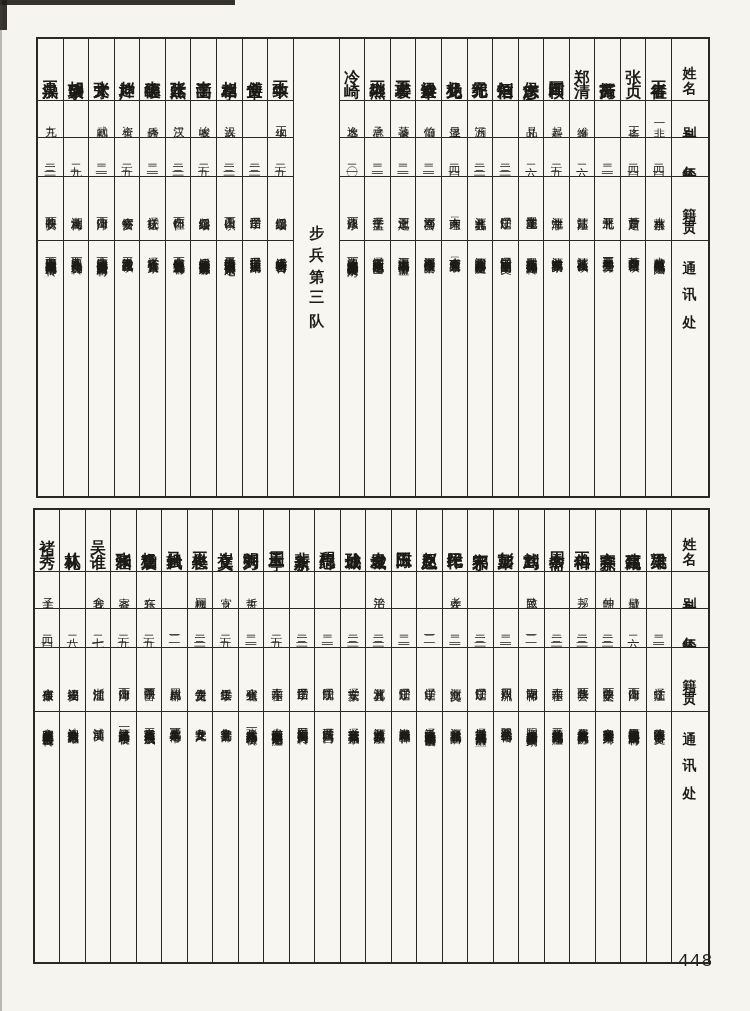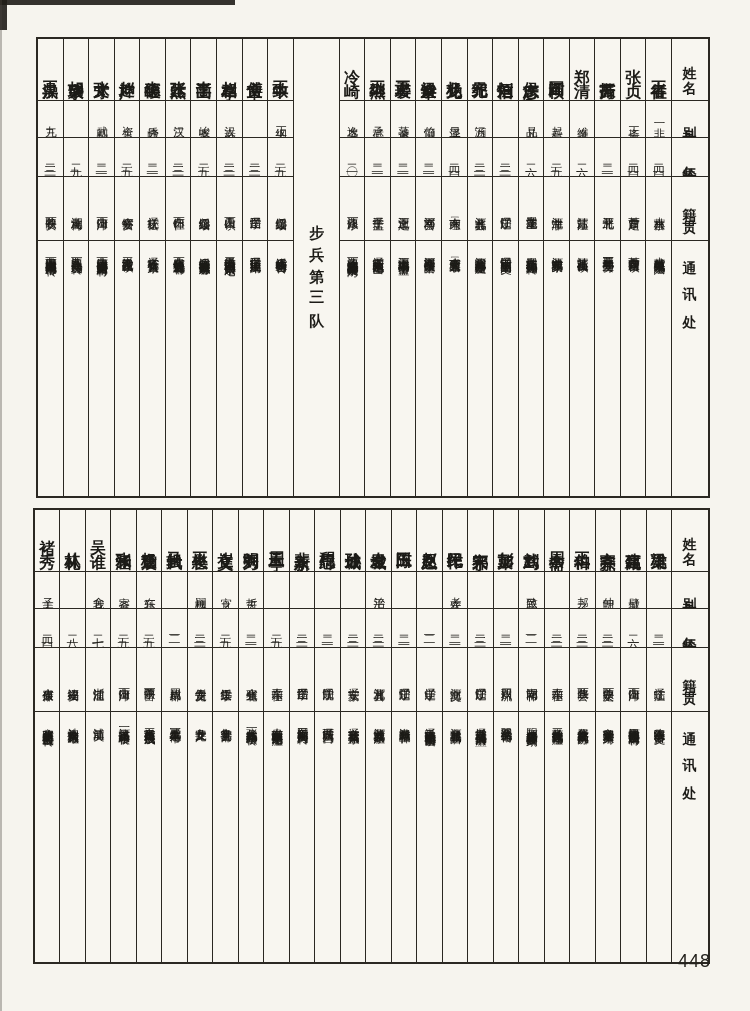--- a/index.html
+++ b/index.html
@@ -56,21 +56,21 @@
   .h-name{letter-spacing:15px;}
   .h-alias{letter-spacing:4px;}
   .h-age{letter-spacing:2px;}
   .h-native{letter-spacing:12px;}
   .h-address{letter-spacing:28px;font-size:14px;}
   .d-label{font-size:15px;font-weight:bold;letter-spacing:22px;}
 
   .page-number{
     position:absolute;left:678px;top:951px;
     font-size:18px;letter-spacing:1px;
-    font-family:Liberation Sans, sans-serif;
+    font-family:Liberation Mono, monospace;
     color:#24221d;
   }
 </style>
 </head>
 <body>
 
 <div class="page">
   <div class="artifact-top"></div>
   <div class="artifact-corner"></div>
   <div class="artifact-edge"></div>

